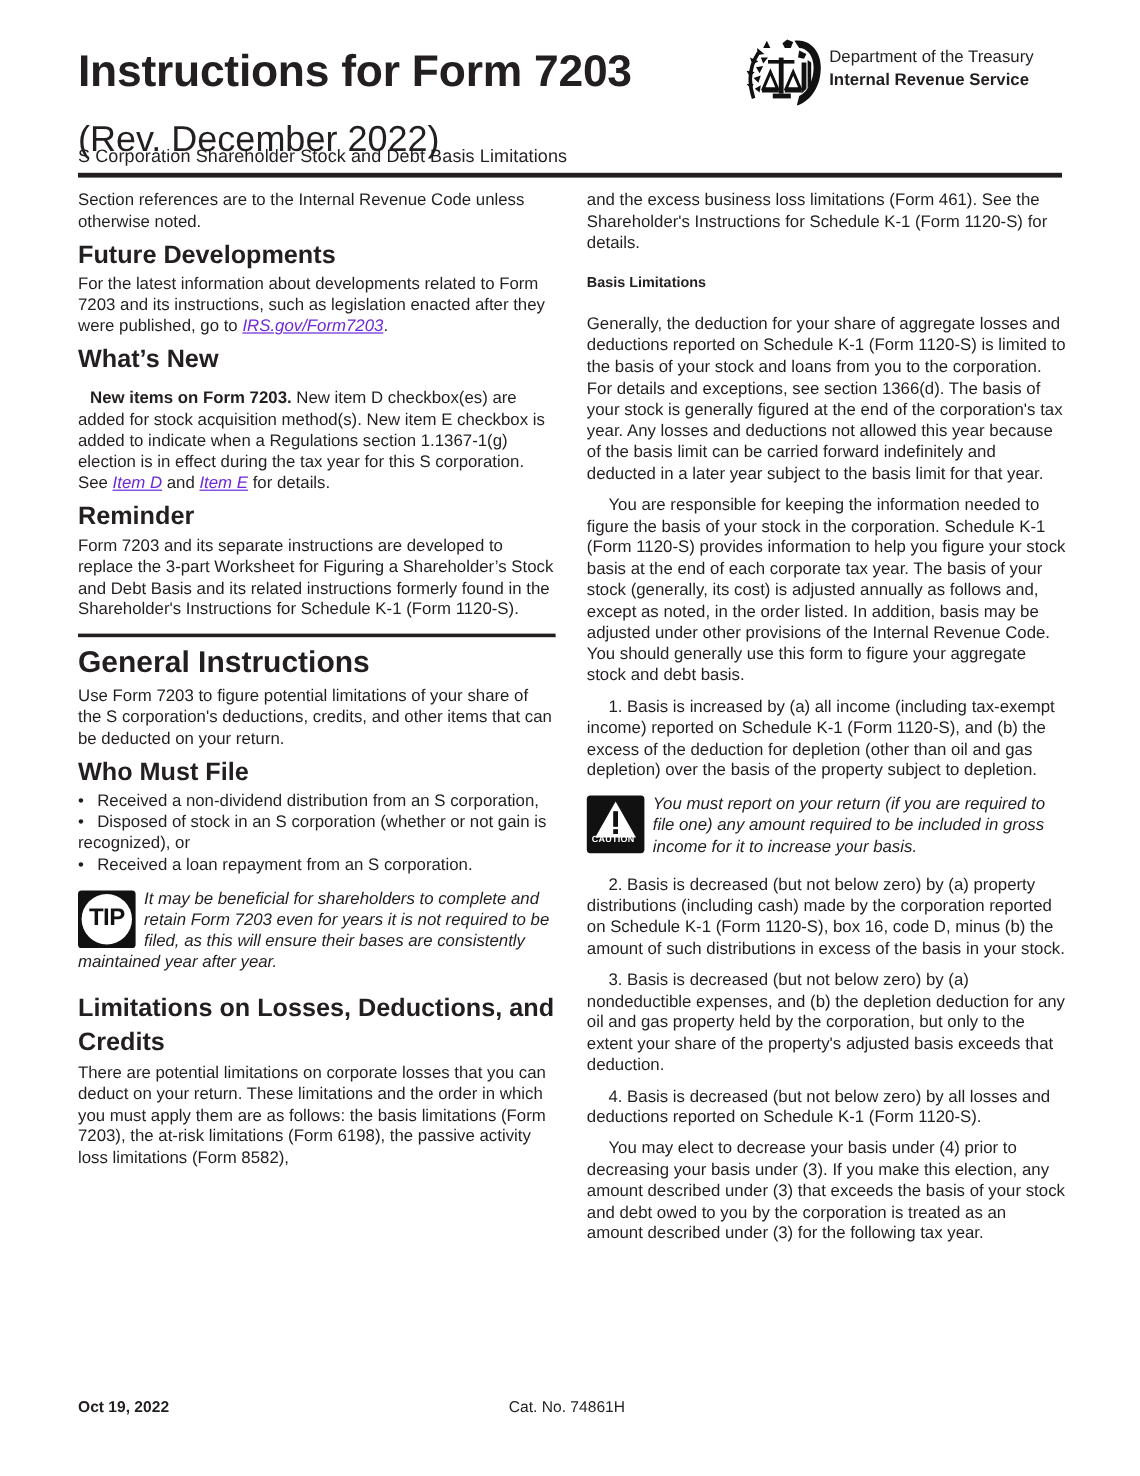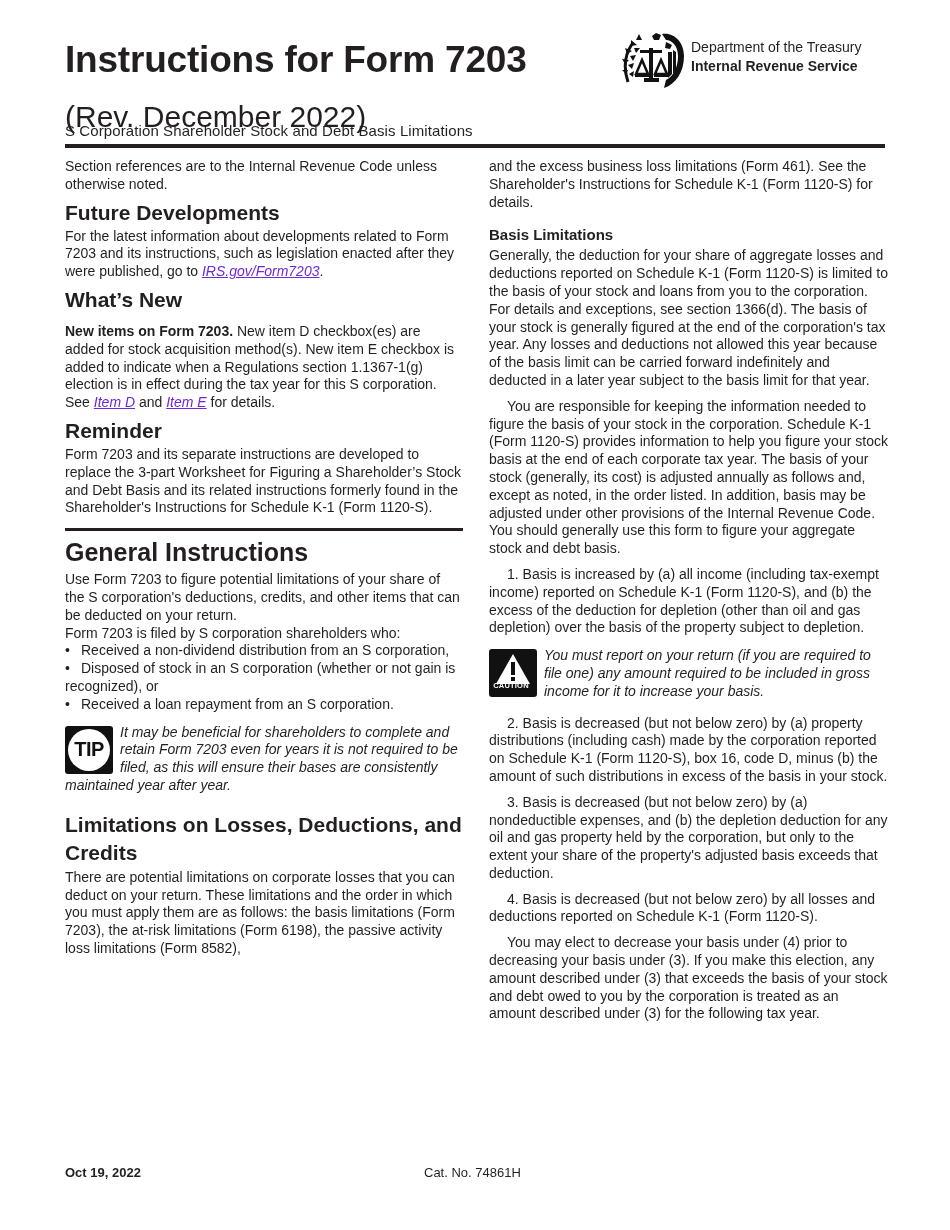--- a/index.html
+++ b/index.html
@@ -16,25 +16,25 @@
   #agency { left: 691px; top: 38px; font-size: 14px; line-height: 19px; white-space: nowrap; }
   #agency .b { font-weight: bold; }
 
   .col { position: absolute; top: 158px; font-size: 14px; line-height: 17.8px; }
   #col-left { left: 65px; width: 398px; }
   #col-right { left: 489px; width: 400px; }
 
   p { margin: 0; }
   .h2 { font-size: 21px; font-weight: bold; line-height: 26px; margin: 6px 0 2px 0; }
   .h1 { font-size: 25px; font-weight: bold; line-height: 30px; margin: 2px 0 4px 0; }
-  .h3 { font-size: 15px; font-weight: bold; line-height: 20px; margin: 14px 0 2px 0; }
+  .h3 { font-size: 12px; font-weight: bold; line-height: 20px; margin: 14px 0 16px 0; }
   .indent { text-indent: 18px; }
   .para-gap { margin-top: 8px; }
   .link { color: #6d28d9; font-style: italic; text-decoration: underline; cursor: pointer; }
-  .bold { font-weight: bold; }
+  .bold { font-weight: bold; margin-left: 10px; }
   .rule { height: 3px; background: #231f20; margin: 11px 0 6px 0; }
   .bullet { display: block; }
   .bullet .dot { display: inline-block; width: 16px; }
 
   .note { position: relative; font-style: italic; margin-top: 10px; }
   .note .icon-box { float: left; width: 48px; height: 48px; margin: 2px 7px 0 0; background: #111; border-radius: 3px; position: relative; }
   .tip-circle { position: absolute; left: 3px; top: 3px; width: 42px; height: 42px; background: #fff; border-radius: 50%;
                 display: flex; align-items: center; justify-content: center; font-style: normal; font-weight: 900; font-size: 20px; color: #111; letter-spacing: -0.5px; }
   .caution-tri { position: absolute; left: 6px; top: 4px; }
   .caution-text { position: absolute; left: 0; bottom: 2px; width: 44px; text-align: center; font-style: normal; font-weight: 900; font-size: 7.5px; color: #fff; letter-spacing: 0.2px; }
@@ -82,21 +82,21 @@
   <p><span class="bold">New items on Form 7203.</span><span> New item D checkbox(es) are added for stock acquisition method(s). New item E checkbox is added to indicate when a Regulations section 1.1367-1(g) election is in effect during the tax year for this S corporation. See </span><span class="link">Item D</span><span> and </span><span class="link">Item E</span><span> for details.</span></p>
 
   <div class="h2">Reminder</div>
   <p>Form 7203 and its separate instructions are developed to replace the 3-part Worksheet for Figuring a Shareholder’s Stock and Debt Basis and its related instructions formerly found in the Shareholder's Instructions for Schedule K-1 (Form 1120-S).</p>
 
   <div class="rule"></div>
   <div class="h1">General Instructions</div>
 
   <p>Use Form 7203 to figure potential limitations of your share of the S corporation's deductions, credits, and other items that can be deducted on your return.</p>
 
-  <p>Form 7203 is filed by S corporation shareholders who:</p>
+  <div class="h2">Who Must File</div>
   <p class="bullet"><span class="dot">•</span><span>Received a non-dividend distribution from an S corporation,</span></p>
   <p class="bullet"><span class="dot">•</span><span>Disposed of stock in an S corporation (whether or not gain is recognized), or</span></p>
   <p class="bullet"><span class="dot">•</span><span>Received a loan repayment from an S corporation.</span></p>
 
   <div class="note">
     <div class="icon-box">
       <div class="tip-circle">TIP</div>
     </div>
     <span>It may be beneficial for shareholders to complete and retain Form 7203 even for years it is not required to be filed, as this will ensure their bases are consistently maintained year after year.</span>
   </div>

